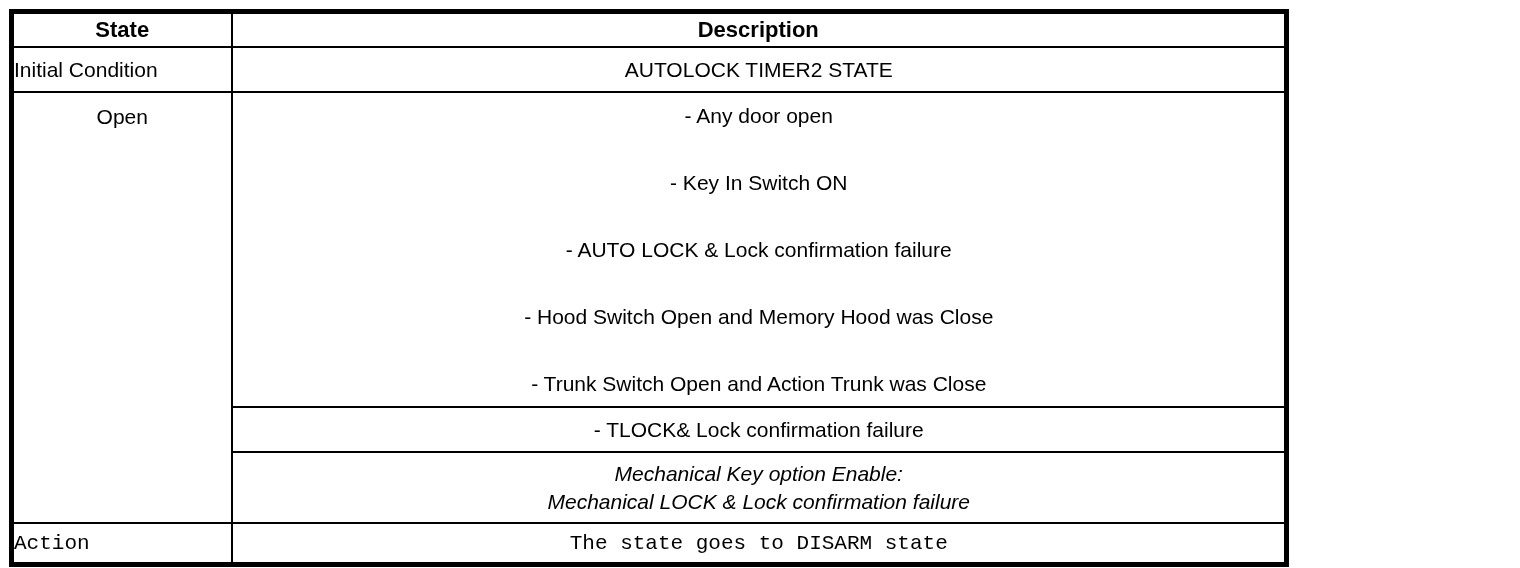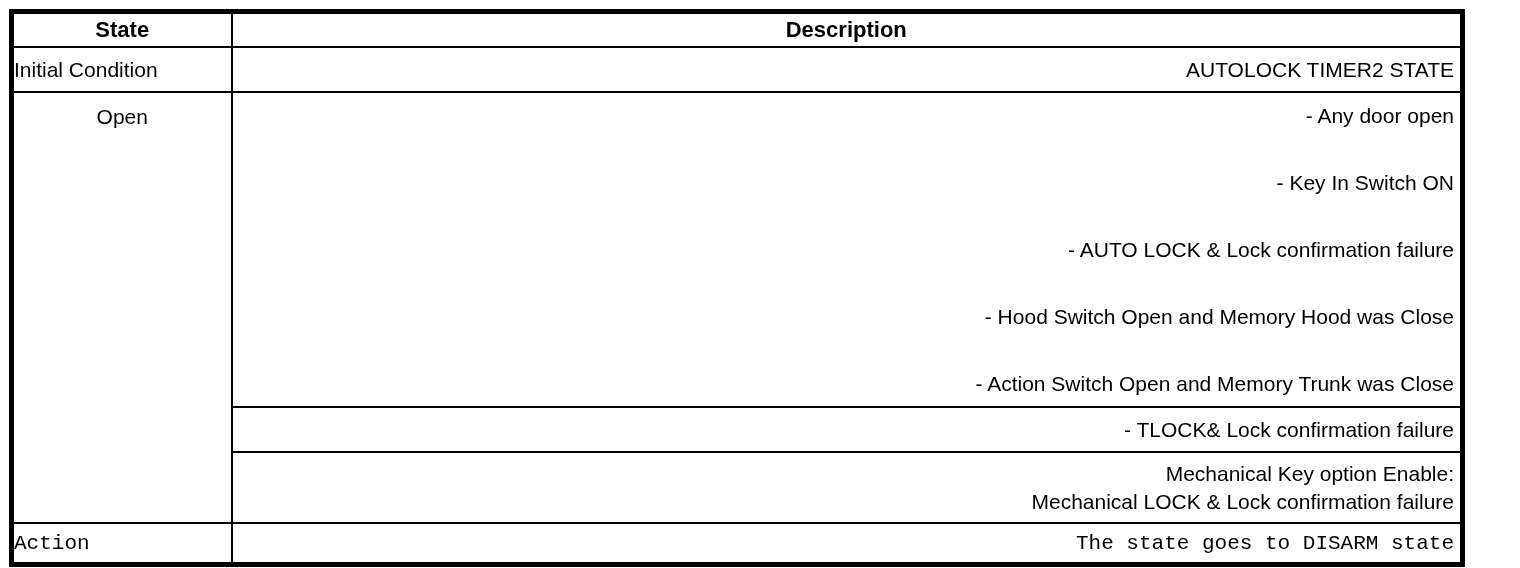--- a/index.html
+++ b/index.html
@@ -7,21 +7,21 @@
     padding: 0;
     background: #ffffff;
     width: 1520px;
     height: 568px;
     font-family: "Liberation Sans", sans-serif;
     color: #000000;
   }
   .doc-table {
     border-collapse: collapse;
     table-layout: fixed;
-    width: 1456px;
+    width: 1280px;
     margin: 9px 0 0 9px;
     border: 5px solid #000000;
     font-size: 21px;
   }
   .doc-table col.col-state { width: 220px; }
   .doc-table th, .doc-table td {
     border: 2px solid #000000;
     padding: 0;
     vertical-align: middle;
     overflow: hidden;
@@ -30,21 +30,21 @@
     font-weight: bold;
     font-size: 22px;
     text-align: center;
     height: 32px;
   }
   td.state-cell {
     text-align: left;
     vertical-align: middle;
   }
   td.desc-cell {
-    text-align: right;
+    text-align: center;
     padding-left: 7px;
     padding-right: 6px;
   }
   tr.row-initial td { height: 43px; }
   tr.row-tlock td  { height: 43px; }
   tr.row-action td { height: 38px; font-family: Liberation Mono, monospace; }
   td.event-state {
     vertical-align: top;
     text-align: center;
     padding-top: 12px;
@@ -61,20 +61,21 @@
     white-space: nowrap;
   }
   .bullet-line:last-child { margin-bottom: 0; }
   td.mech-cell {
     height: 69px;
     vertical-align: middle;
   }
   .mech-line {
     line-height: 28px;
     white-space: nowrap;
+    font-style: italic;
   }
 </style>
 </head>
 <body>
 
 <table class="doc-table">
   <colgroup>
     <col class="col-state">
     <col class="col-desc">
   </colgroup>
@@ -89,21 +90,21 @@
       <td class="desc-cell">AUTOLOCK TIMER2 STATE</td>
     </tr>
 
     <tr class="row-event">
       <td class="state-cell event-state" rowspan="3">Open</td>
       <td class="desc-cell event-bullets">
         <div class="bullet-line">- Any door open</div>
         <div class="bullet-line">- Key In Switch ON</div>
         <div class="bullet-line">- AUTO LOCK &amp; Lock confirmation failure</div>
         <div class="bullet-line">- Hood Switch Open and Memory Hood was Close</div>
-        <div class="bullet-line">- Action Switch Open and Memory Trunk was Close</div>
+        <div class="bullet-line">- Trunk Switch Open and Action Trunk was Close</div>
       </td>
     </tr>
 
     <tr class="row-tlock">
       <td class="desc-cell">- TLOCK&amp; Lock confirmation failure</td>
     </tr>
 
     <tr class="row-mech">
       <td class="desc-cell mech-cell">
         <div class="mech-line">Mechanical Key option Enable:</div>

